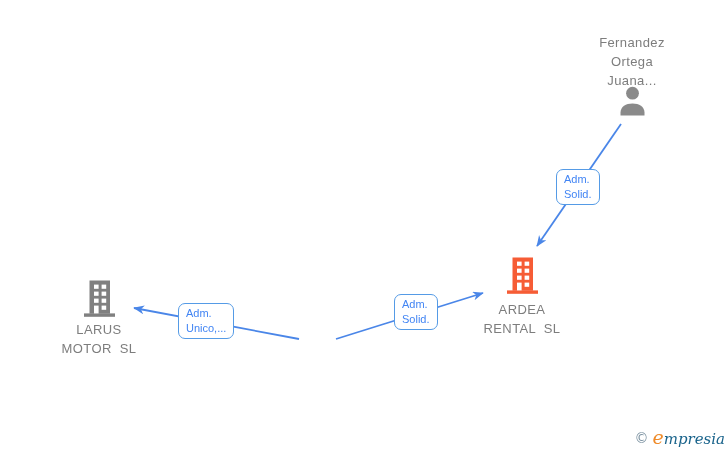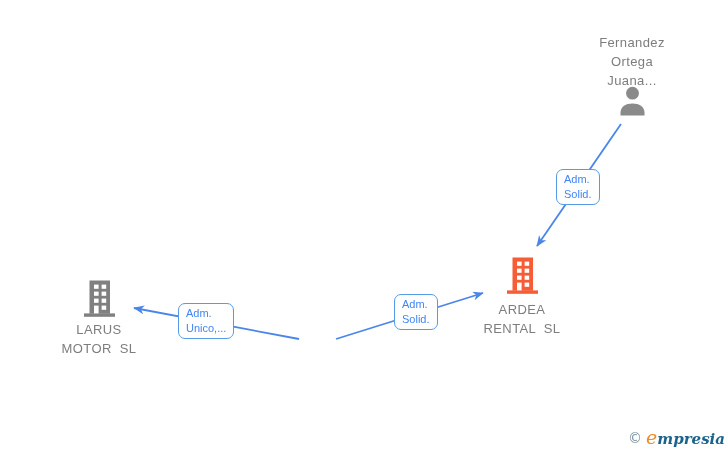--- a/index.html
+++ b/index.html
@@ -65,21 +65,20 @@
     font-family: "DejaVu Serif", serif;
     font-style: italic;
     font-size: 19px;
     color: #ef8b2a;
   }
   .wm-rest {
     font-family: "DejaVu Serif", serif;
     font-style: italic;
     font-size: 15px;
     color: #19638b;
-    font-weight: bold;
   }
 </style>
 </head>
 <body>
 
 <div id="canvas">
 
   <svg id="edges-svg" width="728" height="450" viewBox="0 0 728 450">
     <defs>
       <marker id="arrowhead" markerWidth="13" markerHeight="11" refX="10.2" refY="4.5" orient="auto" markerUnits="userSpaceOnUse">

